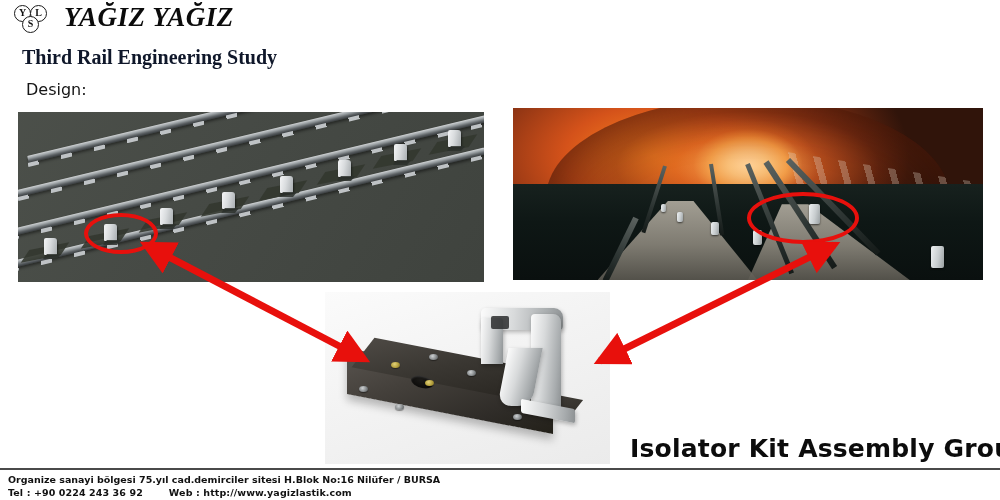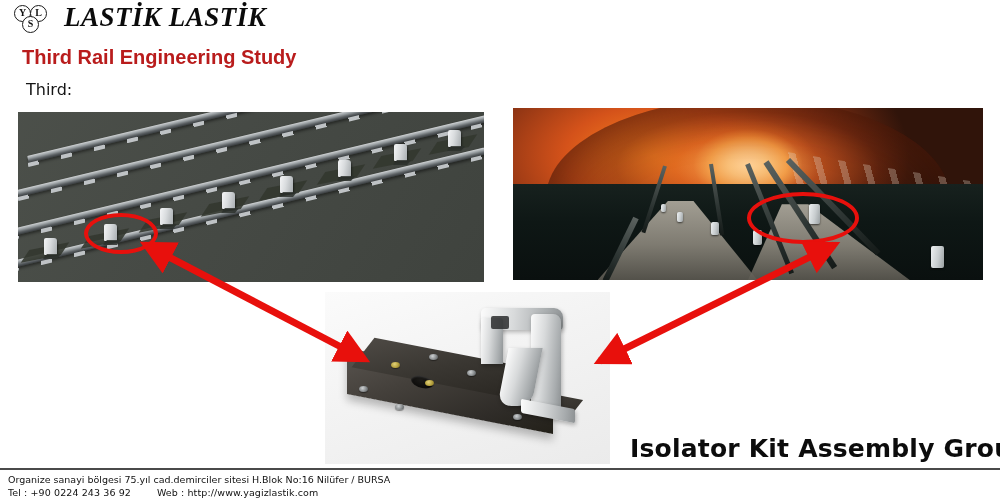--- a/index.html
+++ b/index.html
@@ -63,24 +63,24 @@
     letter-spacing: 0.5px;
     color: #0b0b0b;
     white-space: nowrap;
   }
 
   
   #slide-title {
     position: absolute;
     left: 22px;
     top: 46px;
-    font-family: Liberation Sans, sans-serif;
+    font-family: Liberation Serif, serif;
     font-weight: bold;
     font-size: 20px;
-    color: #b91c1c;
+    color: #0f172a;
     white-space: nowrap;
   }
   #design-label {
     position: absolute;
     left: 26px;
     top: 80px;
     font-family: "DejaVu Sans", sans-serif;
     font-size: 16px;
     color: #151515;
     white-space: nowrap;
@@ -349,44 +349,44 @@
     background: #4a4a4a;
   }
   #footer {
     position: absolute;
     left: 8px; top: 473px;
     width: 700px;
   }
   .footer-line {
     font-family: "DejaVu Sans", sans-serif;
     font-size: 9.5px;
-    font-weight: normal;
+    font-weight: bold;
     color: #111111;
     line-height: 13px;
     white-space: nowrap;
   }
   #footer-line-2 { letter-spacing: 0.1px; }
   .footer-gap { display: inline-block; width: 26px; }
 </style>
 </head>
 <body>
 
 <div id="slide">
 
   <div id="brand">
     <div id="brand-mark">
       <div class="brand-circle" id="brand-circle-y">Y</div>
       <div class="brand-circle" id="brand-circle-l">L</div>
       <div class="brand-circle" id="brand-circle-s">S</div>
     </div>
-    <div id="brand-wordmark">LASTİK LASTİK</div>
+    <div id="brand-wordmark">YAĞIZ YAĞIZ</div>
   </div>
 
   <div id="slide-title">Third Rail Engineering Study</div>
-  <div id="design-label">Third:</div>
+  <div id="design-label">Design:</div>
 
   <div class="figure" id="fig-track-render">
     <div class="track-bg"></div>
     <div class="track-slab"></div>
 
     <div class="rail" style="left:-10px; top:150px; width:560px; transform:rotate(-13.5deg);"></div>
     <div class="rail-ties" style="left:-10px; top:157px; width:560px; transform:rotate(-13.5deg);"></div>
 
     <div class="rail" style="left:-10px; top:118px; width:580px; transform:rotate(-13.5deg);"></div>
     <div class="rail-ties" style="left:-10px; top:125px; width:580px; transform:rotate(-13.5deg);"></div>

